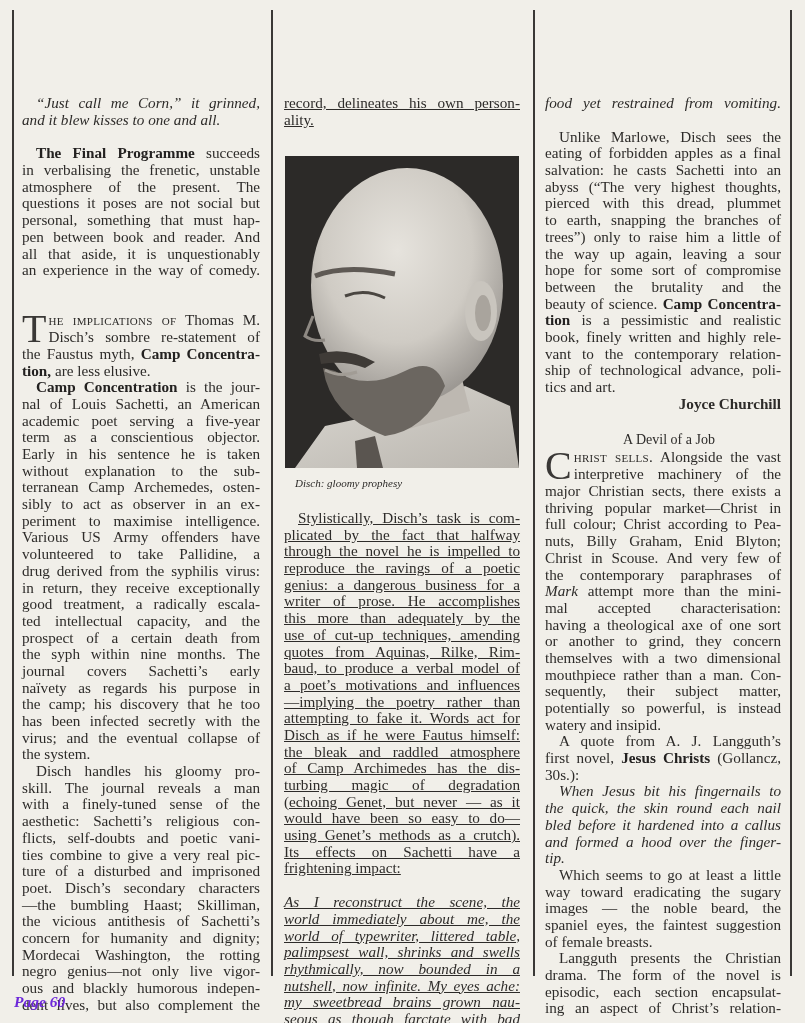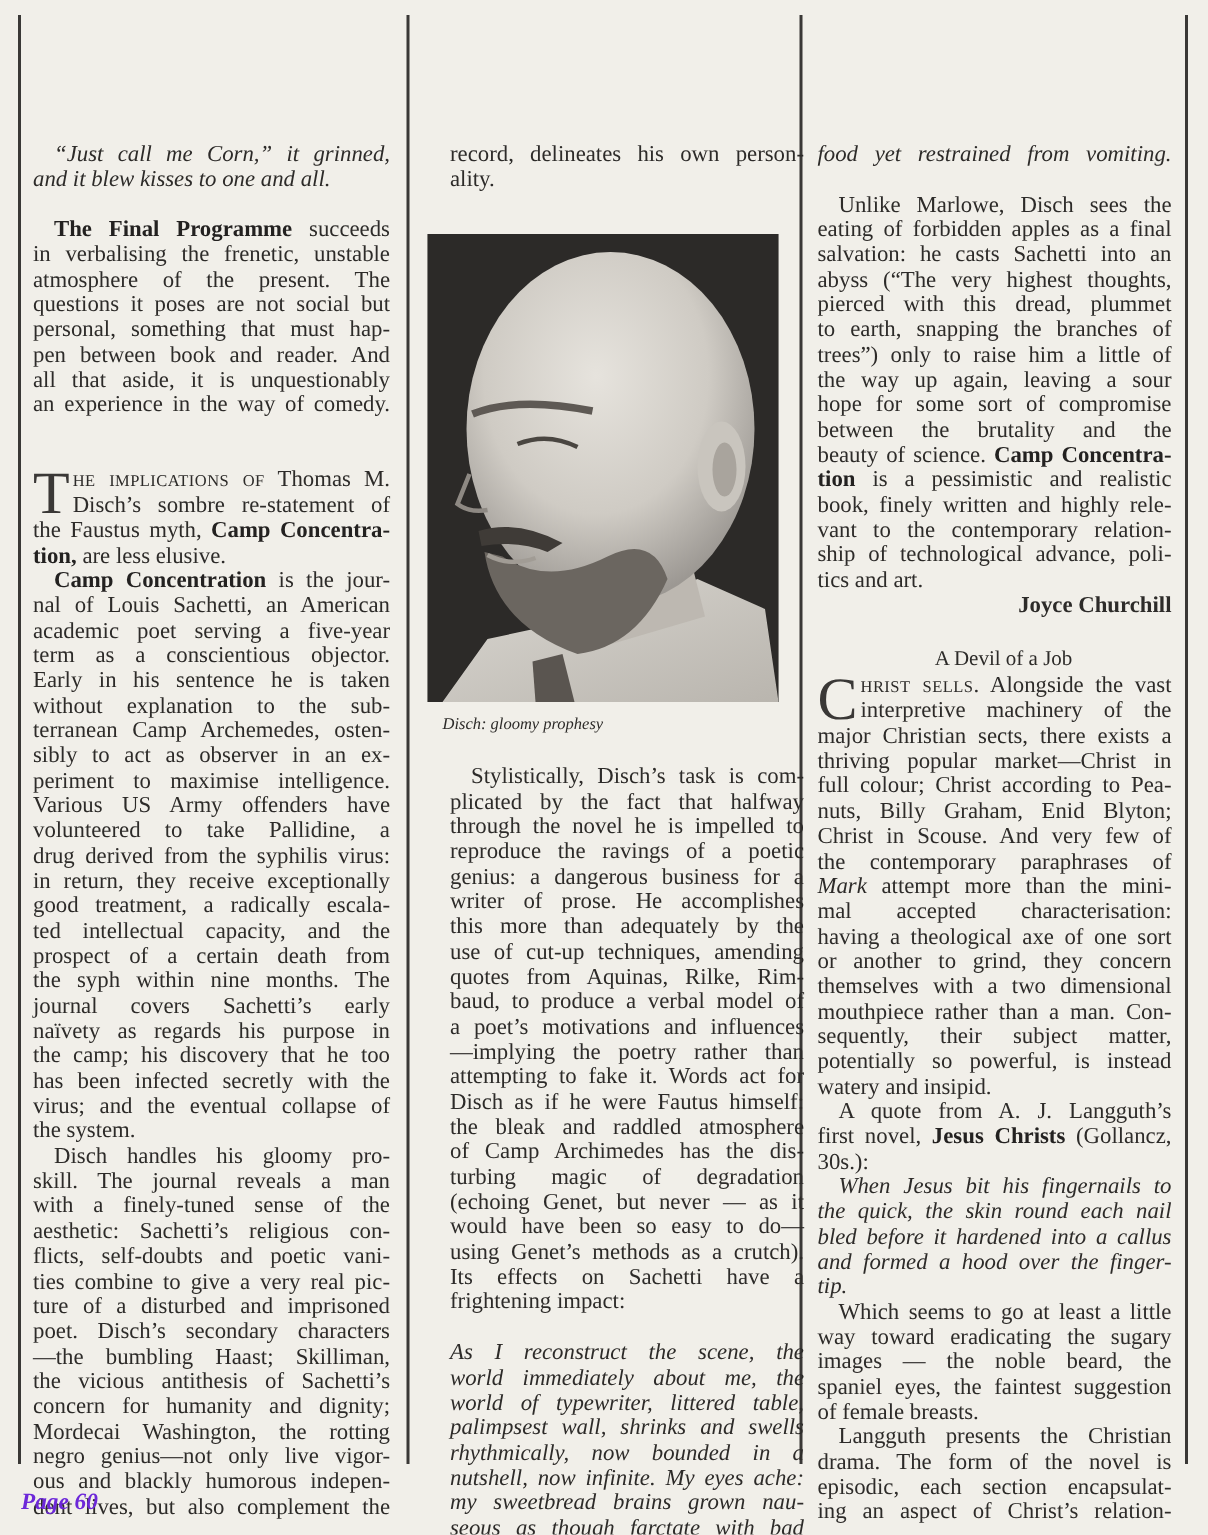--- a/index.html
+++ b/index.html
@@ -1,21 +1,21 @@
 <!DOCTYPE html>
 <html><head>
 <meta charset="utf-8">
 <style>
   html, body { margin:0; padding:0; }
   body { width:805px; height:1023px; background:#f1efe9; position:relative; overflow:hidden;
          font-family:"Liberation Serif","DejaVu Serif",serif; color:#2d2b29; }
   .rule { position:absolute; top:10px; width:2px; height:966px; background:#3a3836; }
   .col { position:absolute; top:95px; font-size:15.2px; line-height:16.7px; }
   .col1 { left:22px; width:238px; }
-  .col2 { left:300px; width:236px; }
+  .col2 { left:284px; width:236px;text-decoration:underline; }
   .col3 { left:545px; width:236px; }
   .ln { display:block; white-space:nowrap; text-align:justify; text-align-last:justify; height:16.7px; }
   .ln.last { text-align-last:left; }
   .ln.ind { text-indent:14px; }
   .ln.right { text-align:right; text-align-last:right; }
   .ln.center { text-align:center; text-align-last:center; }
   .it { font-style:italic; }
   b { font-weight:bold; color:#232120;margin-top:29px; }
   .gap { height:17px; }
   .sc { font-variant:small-caps; letter-spacing:0.3px; }

